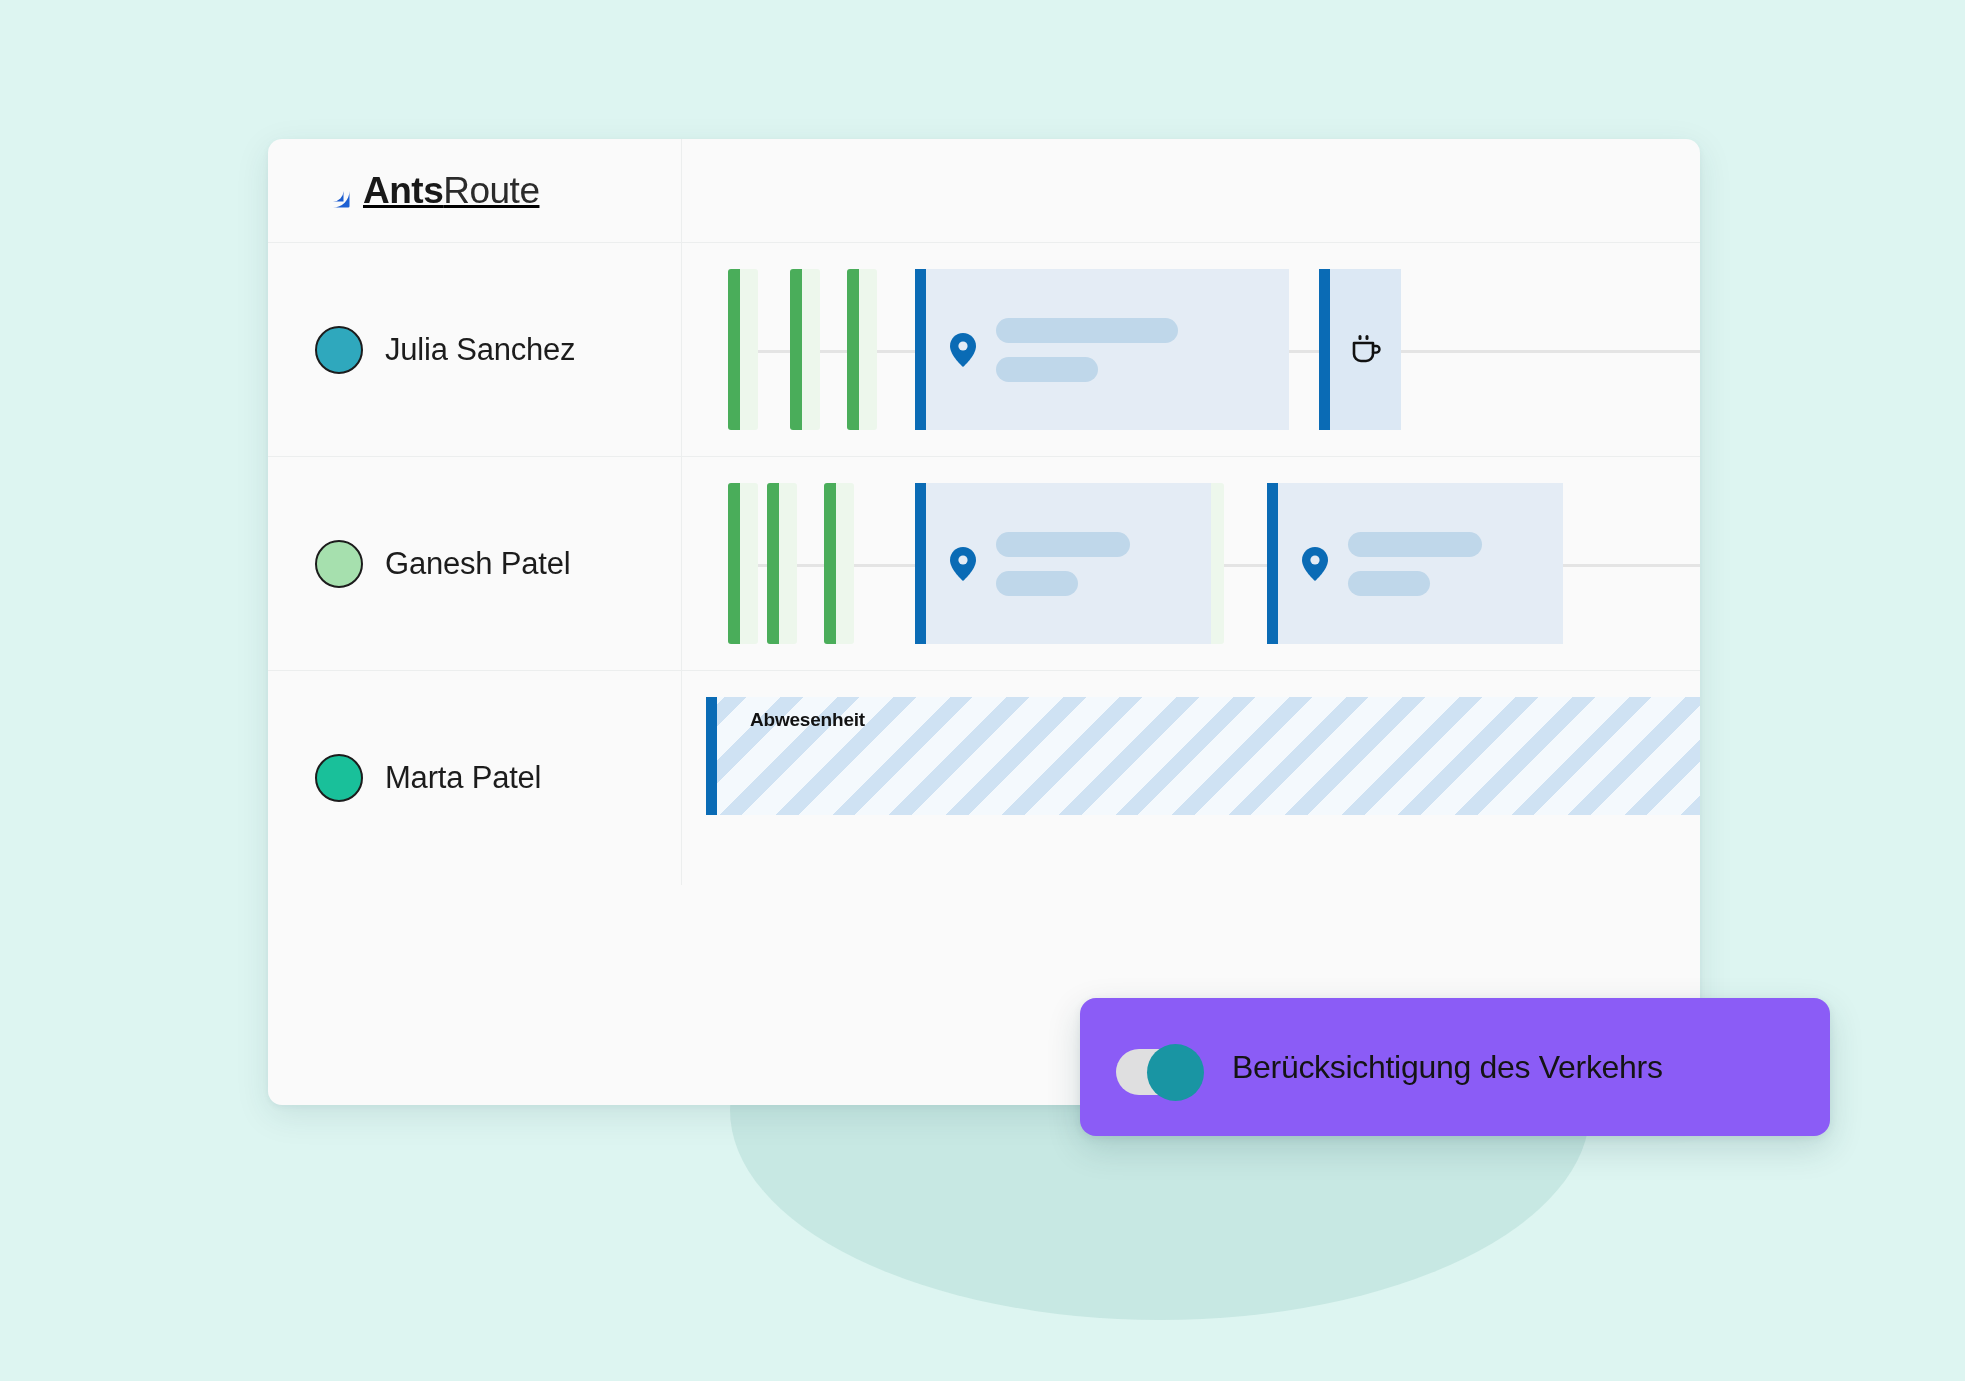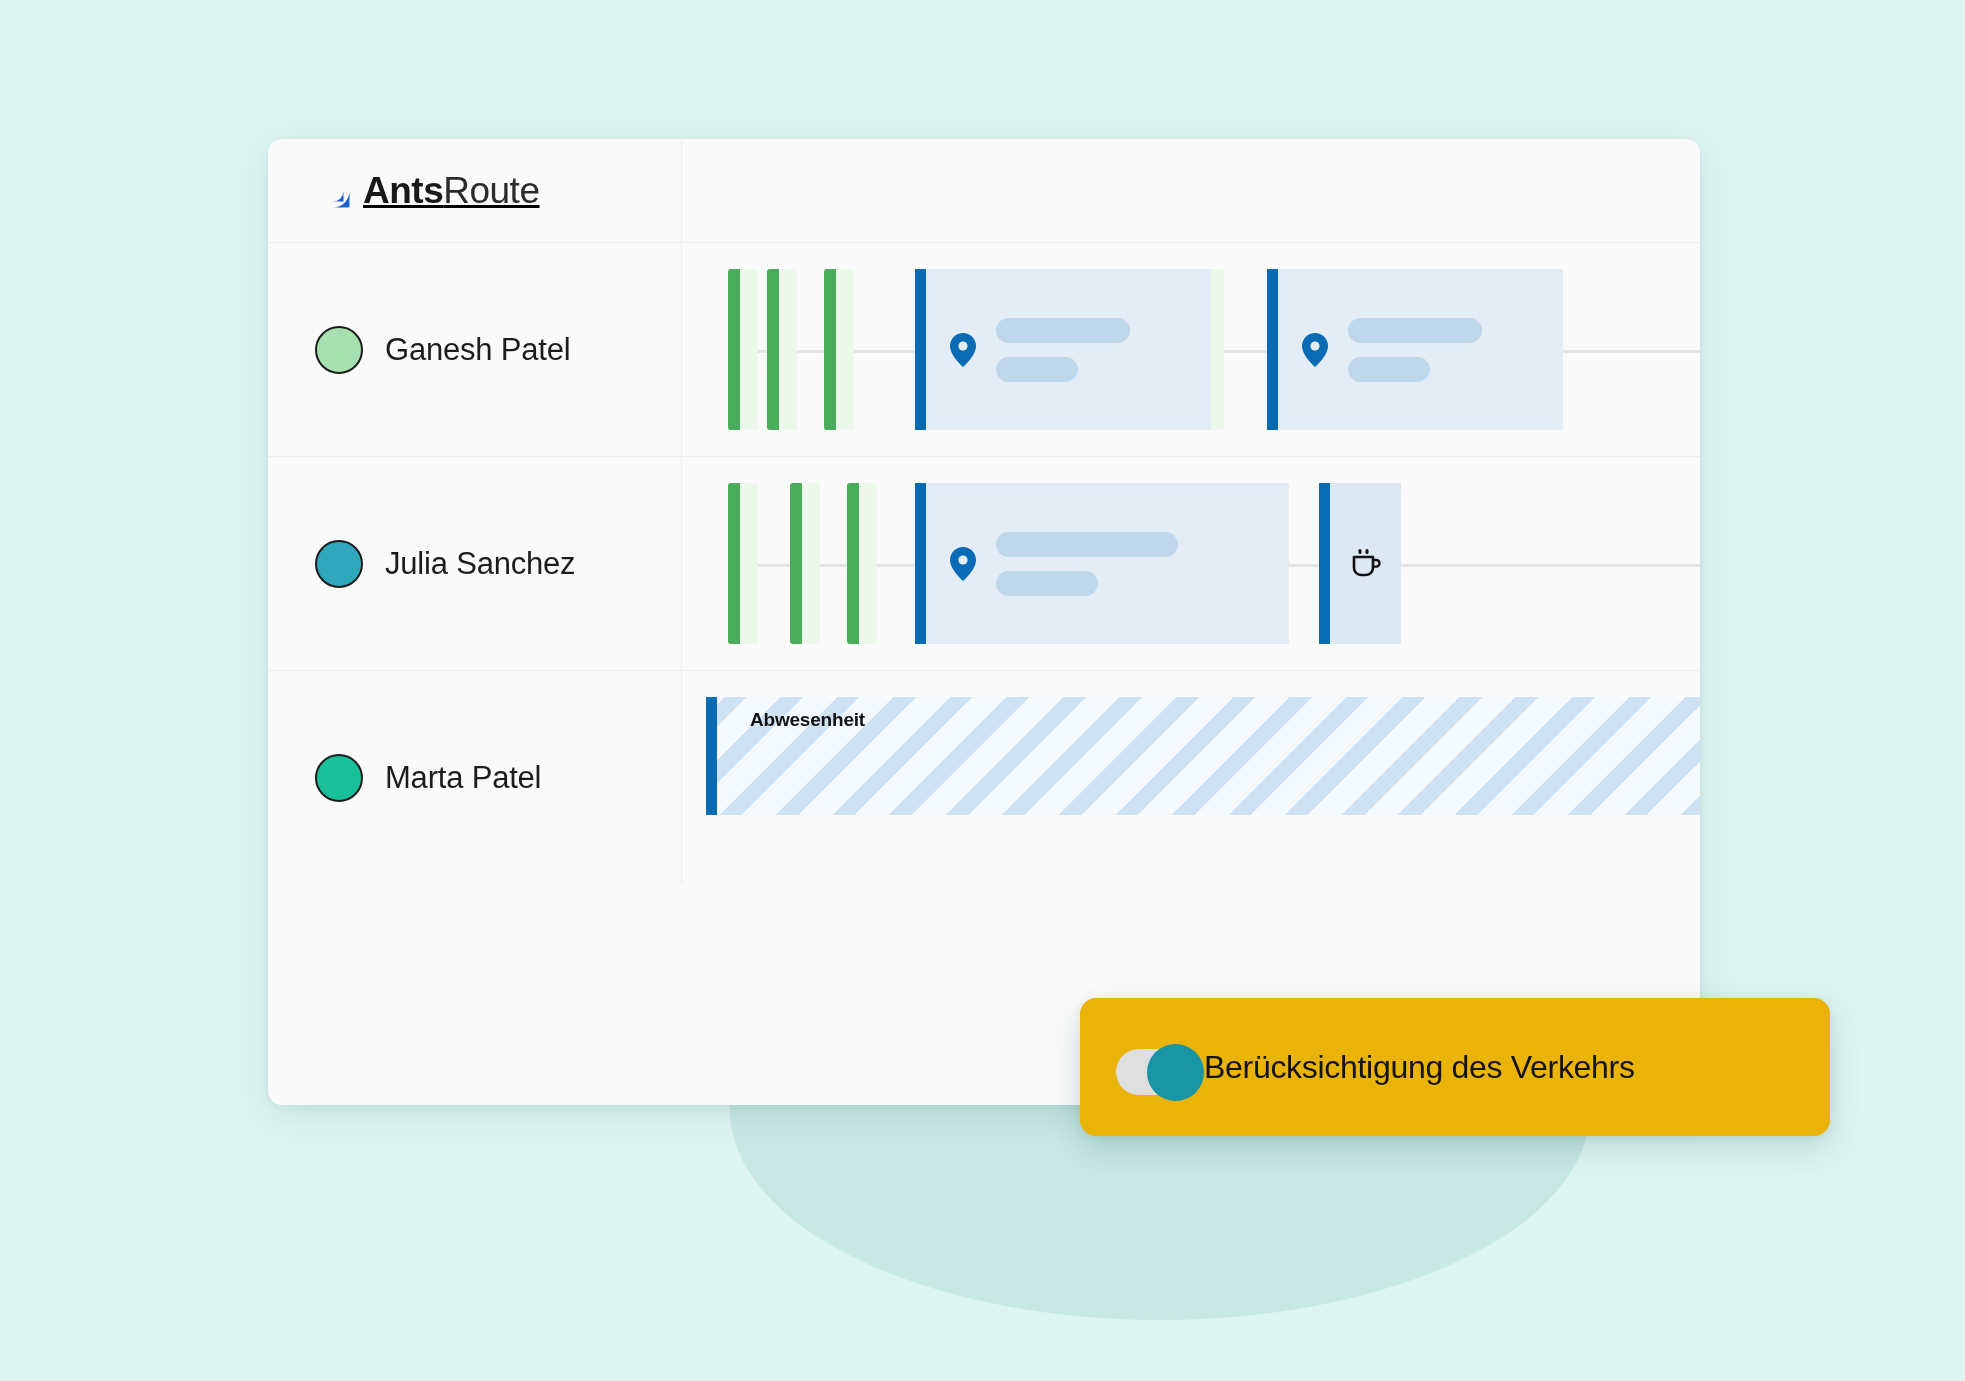--- a/index.html
+++ b/index.html
@@ -192,25 +192,26 @@
   .absence-sub {
     font-size: 27px; color: #1c1c1c; margin-top: 6px;
     letter-spacing: -0.2px;
   }
 
   
   .toggle-card {
     position: absolute;
     left: 1080px; top: 998px;
     width: 750px; height: 138px;
-    background: #eab308;
+    background: #8b5cf6;
     border-radius: 16px;
     box-shadow: 0 12px 34px rgba(12,60,70,.16), 0 2px 8px rgba(12,60,70,.07);
     display: flex;
     align-items: center;
+    gap: 28px;
     padding-left: 36px;
     z-index: 20;
   }
   .switch {
     position: relative;
     width: 88px; height: 46px;
     flex: 0 0 auto;
   }
   .switch-track {
     position: absolute;
@@ -258,59 +259,20 @@
         <div class="logo-text">
           <b>Ants</b><span class="light">Route</span>
         </div>
       </div>
     </div>
   </div>
 
   <div class="panel-row row-driver">
     <div class="col-left">
       <div class="driver">
-        <div class="avatar" style="background:#a6e0ae"></div>
-        <div class="driver-name">Ganesh Patel</div>
-      </div>
-    </div>
-    <div class="col-right">
-      <div class="baseline"></div>
-
-      <div class="tick" style="left:46px;width:30px"></div>
-      <div class="tick" style="left:85px;width:30px"></div>
-      <div class="tick" style="left:142px;width:30px"></div>
-      <div class="tick" style="left:512px;width:30px"></div>
-
-      <div class="job" style="left:233px;width:296px">
-        <svg class="pin" viewBox="0 0 26 34">
-          <path d="M13 0C5.8 0 0 5.8 0 13c0 9.8 13 21 13 21s13-11.2 13-21C26 5.8 20.2 0 13 0Z" fill="#0a6bb5"></path>
-          <circle cx="13" cy="13" r="4.6" fill="#e4ecf5"></circle>
-        </svg>
-        <div class="lines">
-          <div class="ph" style="width:134px"></div>
-          <div class="ph" style="width:82px"></div>
-        </div>
-      </div>
-
-      <div class="job" style="left:585px;width:296px">
-        <svg class="pin" viewBox="0 0 26 34">
-          <path d="M13 0C5.8 0 0 5.8 0 13c0 9.8 13 21 13 21s13-11.2 13-21C26 5.8 20.2 0 13 0Z" fill="#0a6bb5"></path>
-          <circle cx="13" cy="13" r="4.6" fill="#e4ecf5"></circle>
-        </svg>
-        <div class="lines">
-          <div class="ph" style="width:134px"></div>
-          <div class="ph" style="width:82px"></div>
-        </div>
-      </div>
-    </div>
-  </div>
-
-  <div class="panel-row row-driver">
-    <div class="col-left">
-      <div class="driver">
         <div class="avatar" style="background:#2fa8bd"></div>
         <div class="driver-name">Julia Sanchez</div>
       </div>
     </div>
     <div class="col-right">
       <div class="baseline"></div>
 
       <div class="tick" style="left:46px;width:30px"></div>
       <div class="tick" style="left:108px;width:30px"></div>
       <div class="tick" style="left:165px;width:30px"></div>
@@ -330,20 +292,59 @@
         <svg class="cup" viewBox="0 0 34 34">
           <rect x="9.5" y="2" width="3" height="5" rx="1.5" fill="#111"></rect>
           <rect x="16.5" y="2" width="3" height="5" rx="1.5" fill="#111"></rect>
           <path d="M5 10h19v11a7 7 0 0 1-7 7h-5a7 7 0 0 1-7-7V10Z" fill="none" stroke="#111" stroke-width="2.6" stroke-linejoin="round"></path>
           <path d="M24 13h3.2a3.3 3.3 0 0 1 0 6.6H24" fill="none" stroke="#111" stroke-width="2.4" stroke-linecap="round"></path>
         </svg>
       </div>
     </div>
   </div>
 
+  <div class="panel-row row-driver">
+    <div class="col-left">
+      <div class="driver">
+        <div class="avatar" style="background:#a6e0ae"></div>
+        <div class="driver-name">Ganesh Patel</div>
+      </div>
+    </div>
+    <div class="col-right">
+      <div class="baseline"></div>
+
+      <div class="tick" style="left:46px;width:30px"></div>
+      <div class="tick" style="left:85px;width:30px"></div>
+      <div class="tick" style="left:142px;width:30px"></div>
+      <div class="tick" style="left:512px;width:30px"></div>
+
+      <div class="job" style="left:233px;width:296px">
+        <svg class="pin" viewBox="0 0 26 34">
+          <path d="M13 0C5.8 0 0 5.8 0 13c0 9.8 13 21 13 21s13-11.2 13-21C26 5.8 20.2 0 13 0Z" fill="#0a6bb5"></path>
+          <circle cx="13" cy="13" r="4.6" fill="#e4ecf5"></circle>
+        </svg>
+        <div class="lines">
+          <div class="ph" style="width:134px"></div>
+          <div class="ph" style="width:82px"></div>
+        </div>
+      </div>
+
+      <div class="job" style="left:585px;width:296px">
+        <svg class="pin" viewBox="0 0 26 34">
+          <path d="M13 0C5.8 0 0 5.8 0 13c0 9.8 13 21 13 21s13-11.2 13-21C26 5.8 20.2 0 13 0Z" fill="#0a6bb5"></path>
+          <circle cx="13" cy="13" r="4.6" fill="#e4ecf5"></circle>
+        </svg>
+        <div class="lines">
+          <div class="ph" style="width:134px"></div>
+          <div class="ph" style="width:82px"></div>
+        </div>
+      </div>
+    </div>
+  </div>
+
 
   <div class="panel-row row-driver">
     <div class="col-left">
       <div class="driver">
         <div class="avatar" style="background:#19c09a"></div>
         <div class="driver-name">Marta Patel</div>
       </div>
     </div>
     <div class="col-right">
       <div class="absence">

